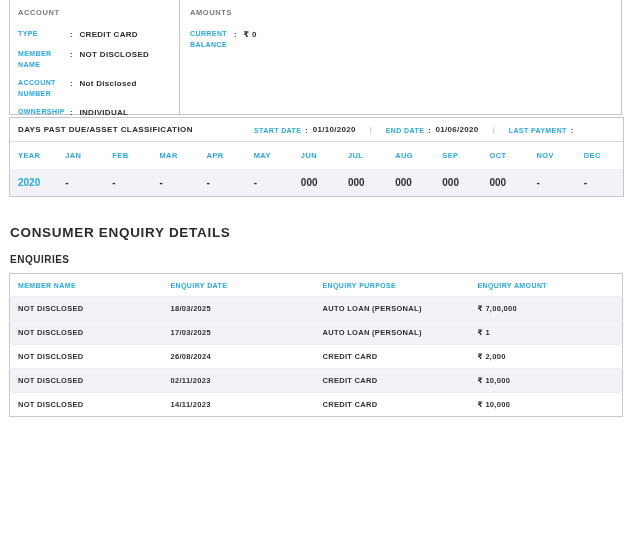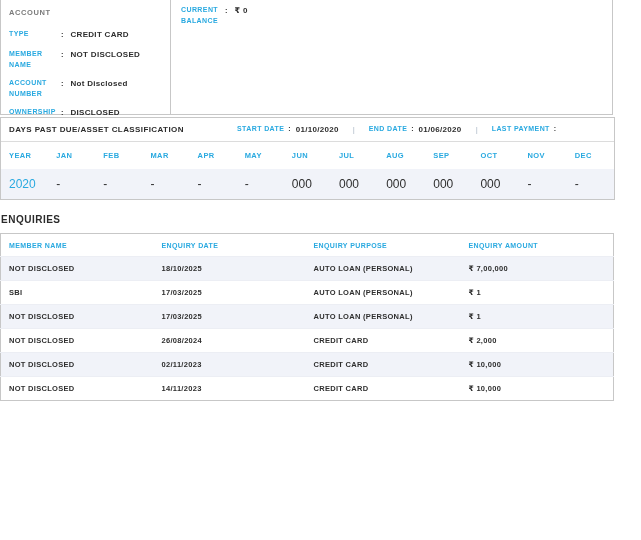--- a/index.html
+++ b/index.html
@@ -4,21 +4,21 @@
 <style>
   * { box-sizing: border-box; }
   html, body { margin: 0; padding: 0; }
   body {
     width: 641px; height: 540px;
     background: #ffffff;
     font-family: "Liberation Sans", "DejaVu Sans", sans-serif;
     color: #2e2e2e;
     overflow: hidden;
   }
-  .page { width: 622px; }
+  .page { padding-left: 9px; width: 622px; }
 
   
   .info-box {
     display: flex;
     width: 613px; height: 115px;
     border: 1px solid #c7c7c7;
     border-top: none;
   }
   .info-col { padding: 5px 8px 0 8px; }
   .col-account { width: 169px; }
@@ -39,35 +39,35 @@
   .field-value { font-size: 8px; font-weight: bold; color: #2e2e2e; letter-spacing: 0.3px; }
   .status-value { font-size: 8px; font-weight: bold; letter-spacing: 0.4px; }
 
   
   .dpd-box { margin-top: 2px; width: 615px; border: 1px solid #c7c7c7; }
   .dpd-header {
     display: flex; align-items: center; height: 24px;
     padding: 0 8px; border-bottom: 1px solid #dcdcdc;
   }
   .dpd-title { width: 228px; flex: none; font-size: 8px; font-weight: bold; letter-spacing: 0.4px; color: #2b2b2b; }
-  .dpd-dates { display: flex; align-items: flex-start; font-size: 7px; }
+  .dpd-dates { display: flex; align-items: flex-end; font-size: 7px; margin-left: 8px; }
   .date-label { color: #29a9e0; font-weight: bold; letter-spacing: 0.4px; }
   .date-colon { margin: 0 5px 0 4px; font-weight: bold; color: #2e2e2e; }
   .date-colon::after { content: ":"; }
   .date-value { font-size: 8px; font-weight: bold; color: #2e2e2e; letter-spacing: 0.3px; }
   .pipe { margin: 0 14px; color: #a9b6c4; font-size: 8px; }
   .pipe::after { content: "|"; }
 
   table.months { width: 100%; border-collapse: collapse; table-layout: fixed; }
   table.months th {
     text-align: left; font-size: 7.5px; font-weight: bold; color: #29a9e0;
     letter-spacing: 0.4px; padding: 9px 0 9px 8px; background: #ffffff;
   }
   table.months td {
-    font-size: 12px; font-weight: normal; color: #2e2e2e;
+    font-size: 10px; font-weight: bold; color: #2e2e2e;
     padding: 8px 0 8px 8px; background: #f1f3f9;
   }
   table.months td.year-cell { color: #29a9e0; }
 
   
   .enquiry-title {
     margin: 28px 0 0 1px;
     font-size: 13.5px; font-weight: bold; color: #2b2b2b; letter-spacing: 0.7px;
   }
   .enquiry-subtitle {
@@ -109,25 +109,26 @@
         <span class="field-value">NOT DISCLOSED</span>
       </div>
       <div class="field">
         <span class="field-label">ACCOUNT NUMBER</span>
         <span class="field-colon"></span>
         <span class="field-value">Not Disclosed</span>
       </div>
       <div class="field">
         <span class="field-label">OWNERSHIP</span>
         <span class="field-colon"></span>
-        <span class="field-value">DISCLOSED</span>
+        <span class="field-value">INDIVIDUAL</span>
       </div>
     </div>
 
     <div class="info-col col-amounts">
+      <div class="section-label">AMOUNTS</div>
       <div class="field">
         <span class="field-label">CURRENT BALANCE</span>
         <span class="field-colon"></span>
         <span class="field-value">₹ 0</span>
       </div>
     </div>
 
   </div>
 
   <div class="dpd-box">
@@ -178,56 +179,51 @@
           <td>000</td>
           <td>000</td>
           <td>000</td>
           <td>-</td>
           <td>-</td>
         </tr>
       </tbody>
     </table>
   </div>
 
+  <div class="enquiry-title">CONSUMER ENQUIRY DETAILS</div>
   <div class="enquiry-subtitle">ENQUIRIES</div>
 
   <table class="enquiries">
     <colgroup>
         <col class="c1">
         <col class="c2">
         <col class="c3">
         <col class="c4">
       </colgroup>
     <thead>
       <tr>
         <th>MEMBER NAME</th>
         <th>ENQUIRY DATE</th>
         <th>ENQUIRY PURPOSE</th>
         <th>ENQUIRY AMOUNT</th>
       </tr>
     </thead>
     <tbody>
       <tr class="alt">
         <td>NOT DISCLOSED</td>
-        <td>18/10/2025</td>
+        <td>18/03/2025</td>
         <td>AUTO LOAN (PERSONAL)</td>
         <td>₹ 7,00,000</td>
       </tr>
-      <tr>
-        <td>SBI</td>
+      <tr class="alt">
+        <td>NOT DISCLOSED</td>
         <td>17/03/2025</td>
         <td>AUTO LOAN (PERSONAL)</td>
         <td>₹ 1</td>
       </tr>
-      <tr class="alt">
-        <td>NOT DISCLOSED</td>
-        <td>17/03/2025</td>
-        <td>AUTO LOAN (PERSONAL)</td>
-        <td>₹ 1</td>
-      </tr>
       <tr>
         <td>NOT DISCLOSED</td>
         <td>26/08/2024</td>
         <td>CREDIT CARD</td>
         <td>₹ 2,000</td>
       </tr>
       <tr class="alt">
         <td>NOT DISCLOSED</td>
         <td>02/11/2023</td>
         <td>CREDIT CARD</td>

